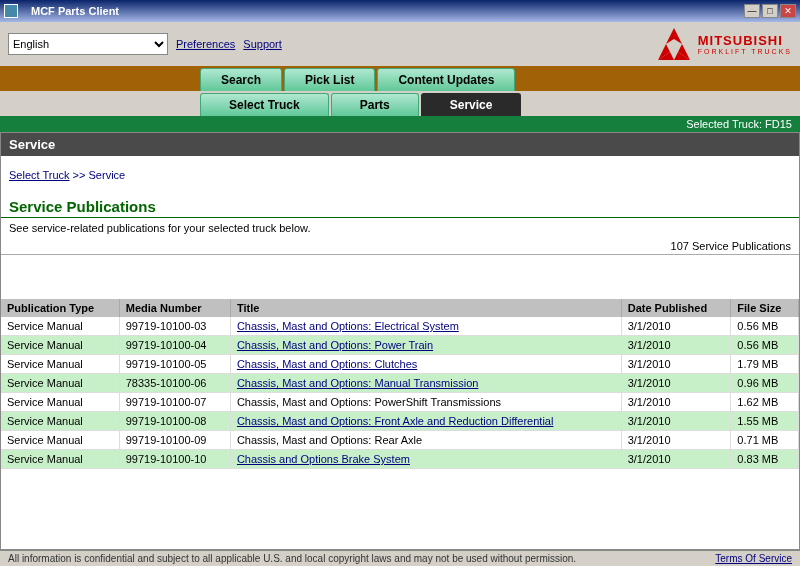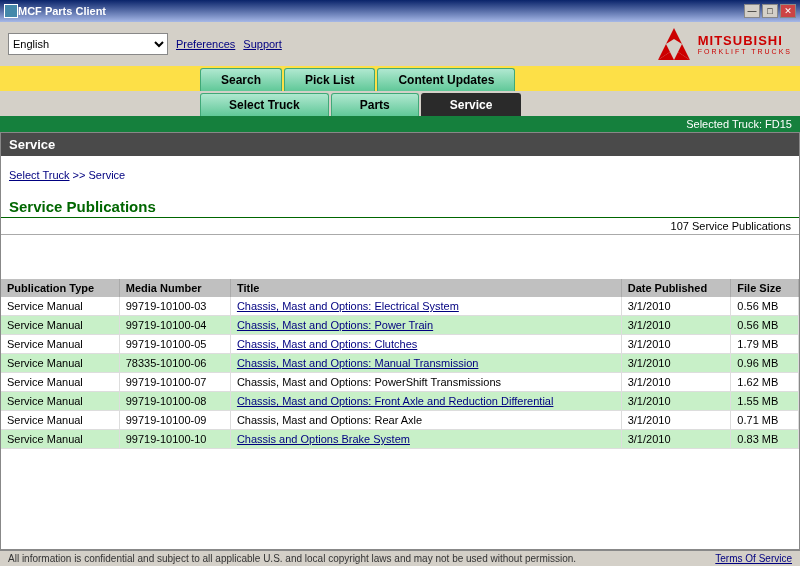--- a/index.html
+++ b/index.html
@@ -8,21 +8,21 @@
     
     #titlebar {
       background: linear-gradient(to bottom, #0a246a, #a6b8e7);
       color: white;
       height: 22px;
       display: flex;
       align-items: center;
       padding: 0 4px;
       justify-content: space-between;
     }
-    #titlebar-left { display: flex; align-items: center; gap: 0; font-size: 11px; font-weight: bold; }
+    #titlebar-left { display: flex; align-items: center; gap: 13px; font-size: 11px; font-weight: bold; }
     #titlebar-controls { display: flex; gap: 2px; }
     .titlebar-btn {
       width: 16px; height: 14px; background: #d4d0c8; border: 1px solid #888;
       display: flex; align-items: center; justify-content: center; font-size: 9px; cursor: pointer;
       color: #000;
     }
 
     
     #header {
       background: #d4d0c8;
@@ -36,21 +36,21 @@
     #lang-select {
       width: 160px; height: 22px; font-size: 11px;
       border: 1px solid #888; background: white;
     }
     #pref-link, #support-link {
       color: #000080; font-size: 11px; cursor: pointer; text-decoration: underline;
     }
 
     
     #nav-tabs {
-      background: #fde047;
+      background: #a16207;
       padding: 2px 8px 0 200px;
       display: flex;
       gap: 2px;
     }
     .tab {
       padding: 4px 20px;
       background: linear-gradient(to bottom, #b0e8d0, #60c898);
       border: 1px solid #40a878;
       border-bottom: none;
       cursor: pointer;
@@ -257,20 +257,21 @@
 <div id="main">
   <div id="section-header">
     <span>Service</span>
   </div>
   <div id="breadcrumb">
     <a>Select Truck</a>
     <span>&gt;&gt;</span>
     <span>Service</span>
   </div>
   <div id="publications-title">Service Publications</div>
+  <div id="publications-desc">See service-related publications for your selected truck below.</div>
   <div id="pub-count">107 Service Publications</div>
 
   <div id="table-container">
     <table>
       <thead>
         <tr>
           <th>Publication Type</th>
           <th>Media Number</th>
           <th>Title</th>
           <th>Date Published</th>

